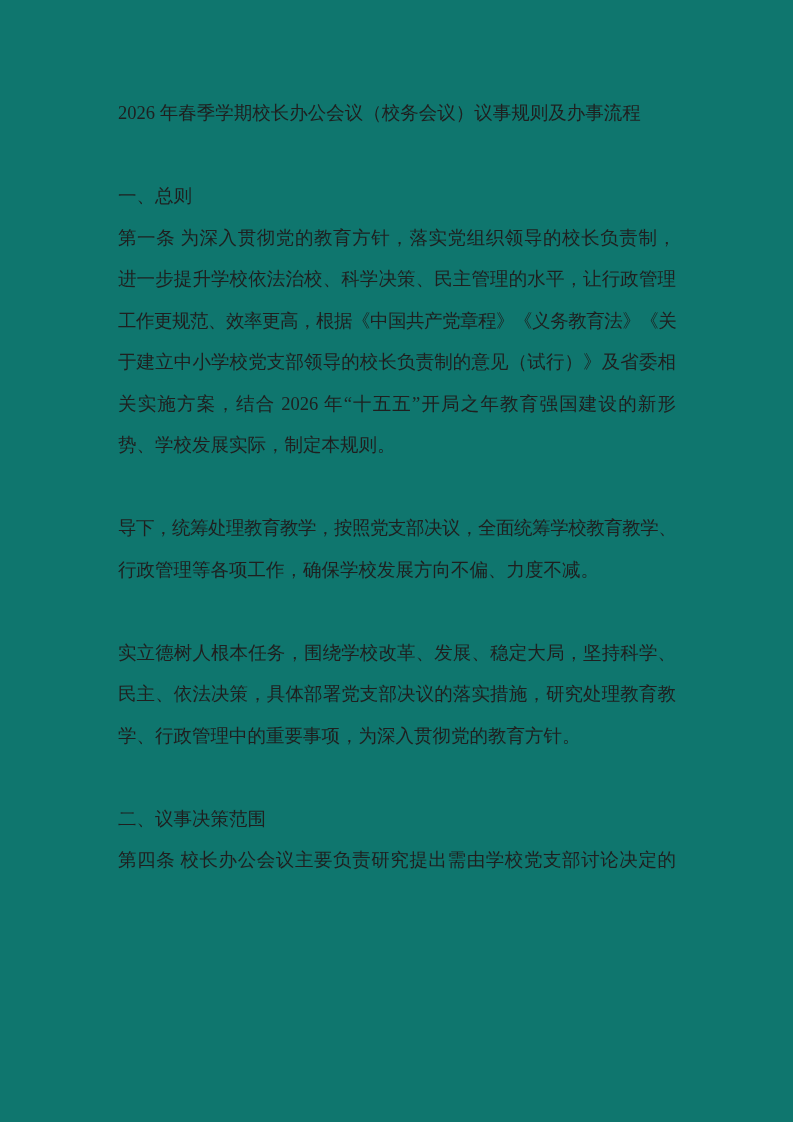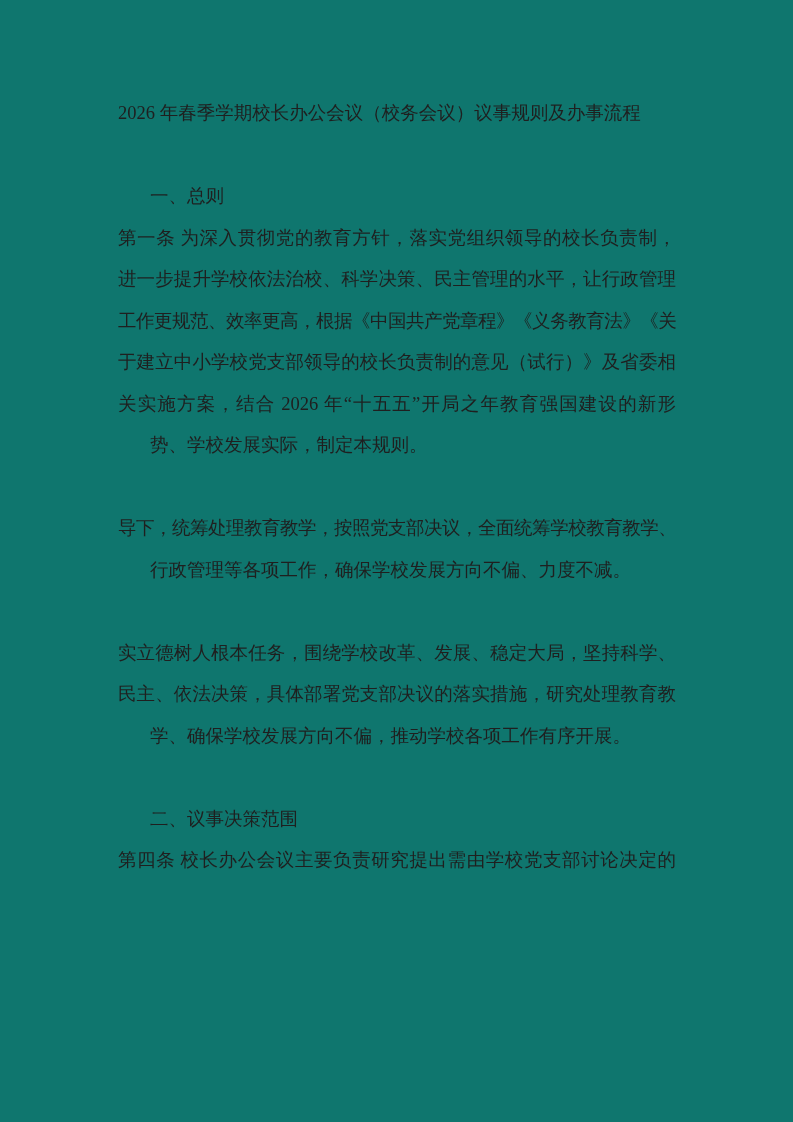--- a/index.html
+++ b/index.html
@@ -24,21 +24,20 @@
   }
   .line {
     line-height: 41.5px;
     text-align: justify;
     text-align-last: justify;
     text-justify: inter-character;
   }
   .line.last {
     text-align: left;
     text-align-last: left;
-    margin-left: 32px;
   }
   .title-line {
     line-height: 41.5px;
     text-align: left;
     text-align-last: left;
   }
   .block {
     margin-top: 41.5px;
   }
   .block.heading + .block.paragraph {
@@ -62,21 +61,21 @@
         <div class="line" style="">关实施方案，结合 2026 年“十五五”开局之年教育强国建设的新形</div>
         <div class="line last" style="">势、学校发展实际，制定本规则。</div>
       </div>
       <div class="block paragraph">
         <div class="line" style="letter-spacing: -0.666129px;">导下，统筹处理教育教学，按照党支部决议，全面统筹学校教育教学、</div>
         <div class="line last" style="">行政管理等各项工作，确保学校发展方向不偏、力度不减。</div>
       </div>
       <div class="block paragraph">
         <div class="line" style="">实立德树人根本任务，围绕学校改革、发展、稳定大局，坚持科学、</div>
         <div class="line" style="">民主、依法决策，具体部署党支部决议的落实措施，研究处理教育教</div>
-        <div class="line last" style="">学、确保学校发展方向不偏，推动学校各项工作有序开展。</div>
+        <div class="line last" style="">学、行政管理中的重要事项，为深入贯彻党的教育方针。</div>
       </div>
       <div class="block heading">
         <div class="line last" style="">二、议事决策范围</div>
       </div>
       <div class="block paragraph">
         <div class="line" style="">第四条 校长办公会议主要负责研究提出需由学校党支部讨论决定的</div>
       </div>
     </div>
 </div>
 

